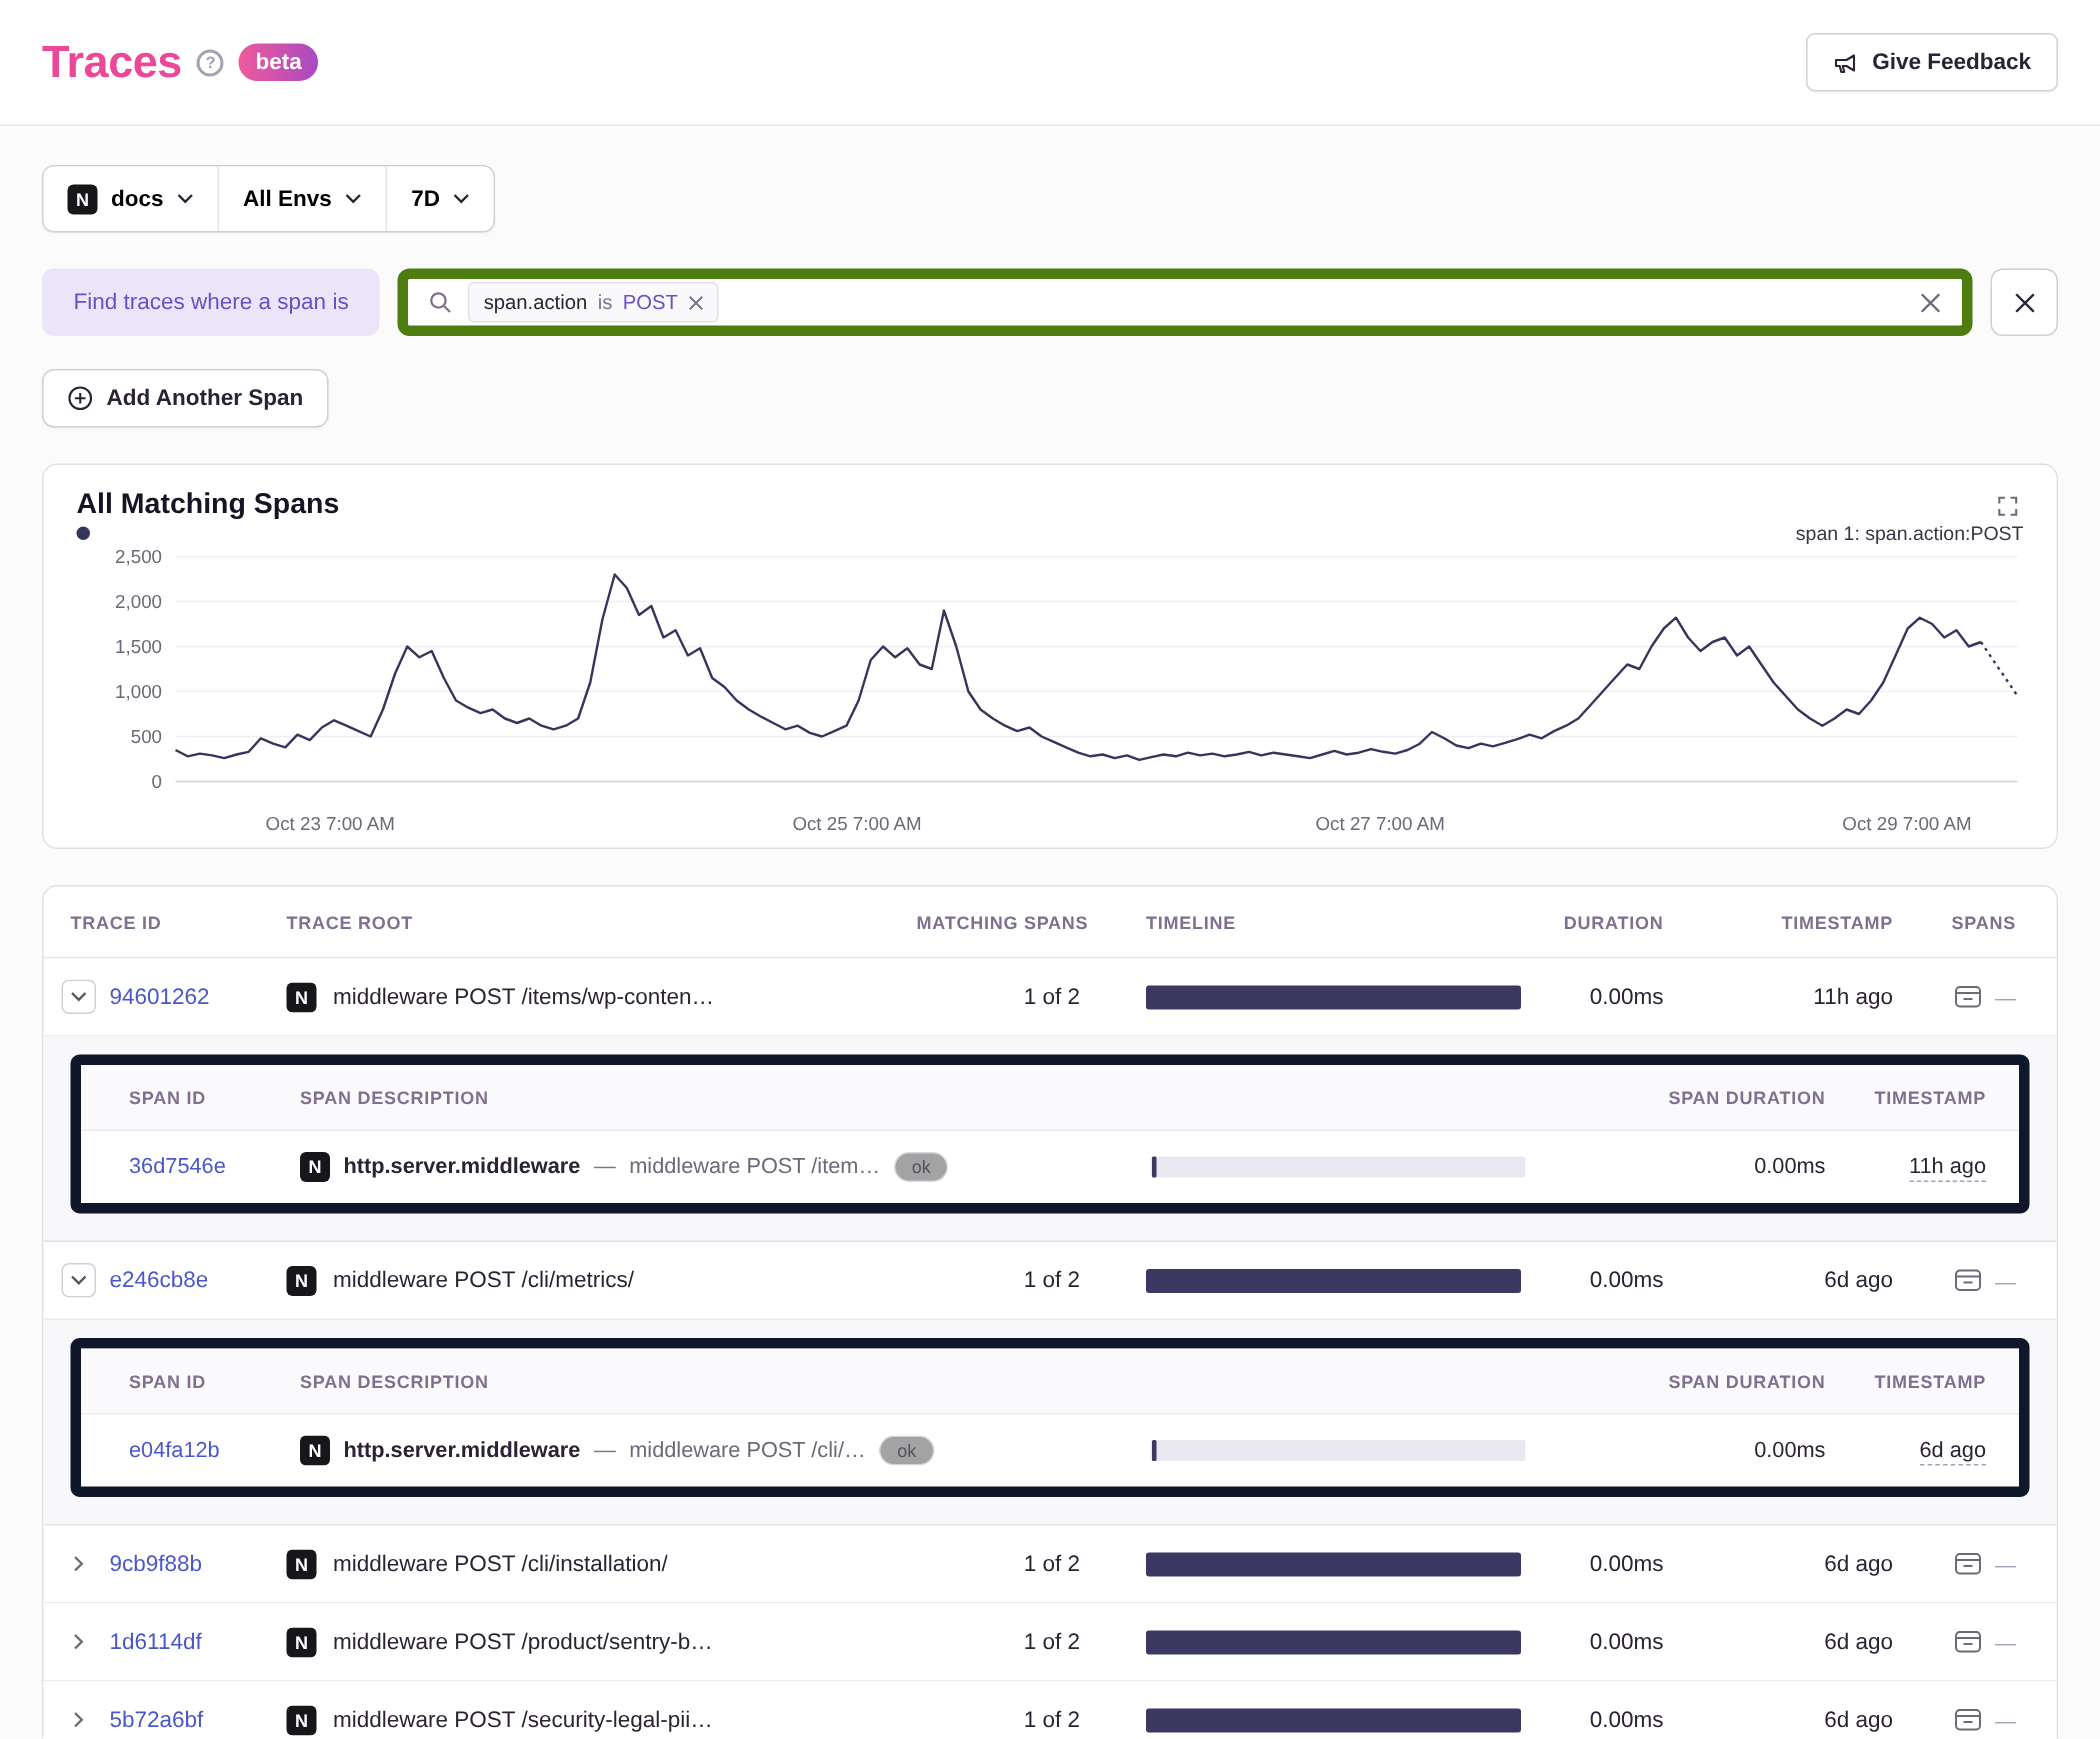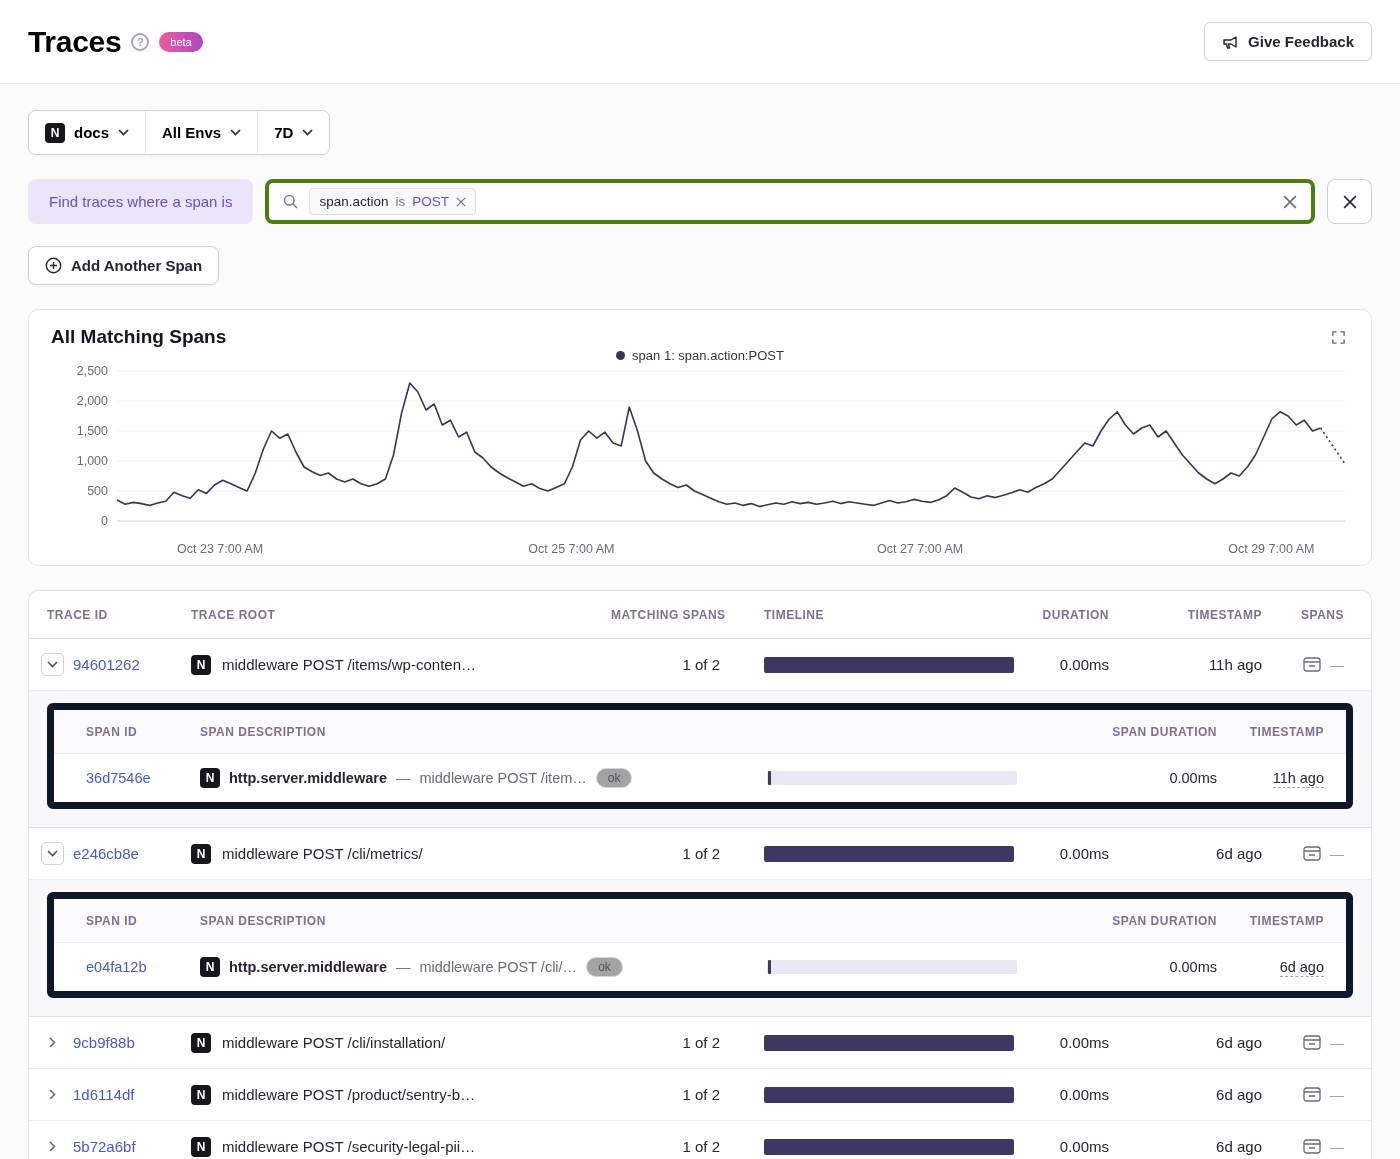--- a/index.html
+++ b/index.html
@@ -2,52 +2,52 @@
 <html style="--link: #4a57cb; --bar: #3b3861; --chart: #36355c; --accent-bg: #ece5f9; --accent-text: #6a4fc6; --beta1: #ef5a9b; --beta2: #a94ac1;"><head>
 <meta charset="utf-8">
 <style>
   *{box-sizing:border-box;margin:0;padding:0}
   html,body{width:1400px;height:1159px}
   body{font-family:"Liberation Sans",sans-serif;background:#fbfbfc;color:#2b2233;overflow:hidden}
   svg{display:block}
 
   
   .topbar{height:84px;background:#fff;border-bottom:1px solid #e9e6ee;display:flex;align-items:center;padding:0 28px}
-  .page-title{font-size:30px;font-weight:700;color:#000000;letter-spacing:-.3px}
+  .page-title{font-size:30px;font-weight:700;color:#ec4899;letter-spacing:-.3px}
   .help-circle{width:18px;height:18px;border-radius:50%;border:2px solid #a8a0b3;color:#a8a0b3;font-size:11px;font-weight:700;display:flex;align-items:center;justify-content:center;margin-left:10px;cursor:pointer}
-  .beta-pill{margin-left:10px;background:linear-gradient(90deg,var(--beta1,#ef5a9b),var(--beta2,#a94ac1));color:#fff;font-size:11px;font-weight:400;padding:4px 11px;border-radius:20px}
+  .beta-pill{margin-left:10px;background:linear-gradient(90deg,var(--beta1,#ef5a9b),var(--beta2,#a94ac1));color:#fff;font-size:15px;font-weight:700;padding:4px 11px;border-radius:20px}
   .feedback-btn{margin-left:auto;display:flex;align-items:flex-end;gap:9px;background:#fff;border:1px solid #d2ced9;border-radius:6px;padding:10px 17px;font-size:15px;font-weight:700;color:#2b2233;box-shadow:0 1px 2px rgba(43,34,51,.06);cursor:pointer;font-family:inherit}
 
   .content{padding:26px 28px}
 
   
   .segmented{display:inline-flex;background:#fff;border:1px solid #d2ced9;border-radius:8px;box-shadow:0 1px 2px rgba(43,34,51,.05);height:45px;overflow:hidden}
   .seg-item{display:flex;align-items:center;gap:9px;padding:0 16px;font-size:15px;font-weight:700;cursor:pointer;background:#fff;border:none;font-family:inherit}
   .seg-item + .seg-item{border-left:1px solid #e7e4ec}
   .nbox{width:20px;height:20px;border-radius:4px;background:#17161b;color:#fff;font-size:12px;font-weight:700;display:inline-flex;align-items:center;justify-content:center;flex:none}
 
   
   .query-row{display:flex;gap:12px;margin-top:24px;align-items:stretch}
   .span-pill{background:var(--accent-bg,#ece5f9);color:var(--accent-text,#6a4fc6);font-weight:400;font-size:15px;border-radius:8px;display:flex;align-items:center;padding:0 21px;flex:none}
-  .search-bar{flex:1;display:flex;align-items:center;gap:11px;background:#fff;border:4px solid #4d7c0f;border-radius:8px;padding:0 14px;cursor:text}
+  .search-bar{flex:1;display:flex;align-items:center;gap:11px;background:#fff;border:7px solid #4d7c0f;border-radius:8px;padding:0 14px;cursor:text}
   .token-chip{display:inline-flex;align-items:center;gap:7px;border:1px solid #e2dfe8;background:#f9f8fb;border-radius:4px;padding:5px 9px;font-size:13.5px;cursor:pointer}
   .token-key{color:#2b2233}
   .token-op{color:#80708f}
   .token-val{color:var(--accent-text,#6559c5)}
   .icon-x{display:inline-flex;cursor:pointer}
   .search-clear{margin-left:auto;display:inline-flex;cursor:pointer}
   .square-btn{width:45px;height:45px;flex:none;background:#fff;border:1px solid #d2ced9;border-radius:8px;display:flex;align-items:center;justify-content:center;cursor:pointer}
   .add-span-btn{margin-top:22px;display:inline-flex;align-items:center;gap:9px;background:#fff;border:1px solid #d2ced9;border-radius:8px;padding:10px 16px;font-size:15px;font-weight:700;color:#2b2233;box-shadow:0 1px 2px rgba(43,34,51,.05);cursor:pointer;font-family:inherit}
 
   
   .panel{margin-top:24px;background:#fff;border:1px solid #e2dfe8;border-radius:10px;padding:16px 22px 6px}
   .panel-head{display:flex;justify-content:space-between;align-items:center}
   .panel-title{font-size:19px;font-weight:700;color:#181225}
   .expand-btn{cursor:pointer;padding:3px}
-  .legend-row{display:flex;justify-content:center;align-items:center;gap:7px;font-size:13px;color:#3b3347;margin-top:0}
+  .legend-row{display:flex;justify-content:space-between;align-items:center;gap:7px;font-size:13px;color:#3b3347;margin-top:0}
   .legend-dot{width:9px;height:9px;border-radius:50%;background:var(--chart,#36355c)}
 
   
   .trace-table{margin-top:24px;background:#fff;border:1px solid #e2dfe8;border-radius:10px 10px 0 0;border-bottom:none;overflow:hidden}
   .grid-main{display:grid;grid-template-columns:150px 1fr 135px 290px 97px 153px 97px;align-items:center}
   .t-head{height:48px;border-bottom:1px solid #e2dfe8;font-size:12px;font-weight:700;color:#80708f;letter-spacing:.5px}
   .th{padding:0 12px;white-space:nowrap}
   .th-id{padding-left:18px}
   .th-timeline{padding-left:30px}
   .th-right{text-align:right}

